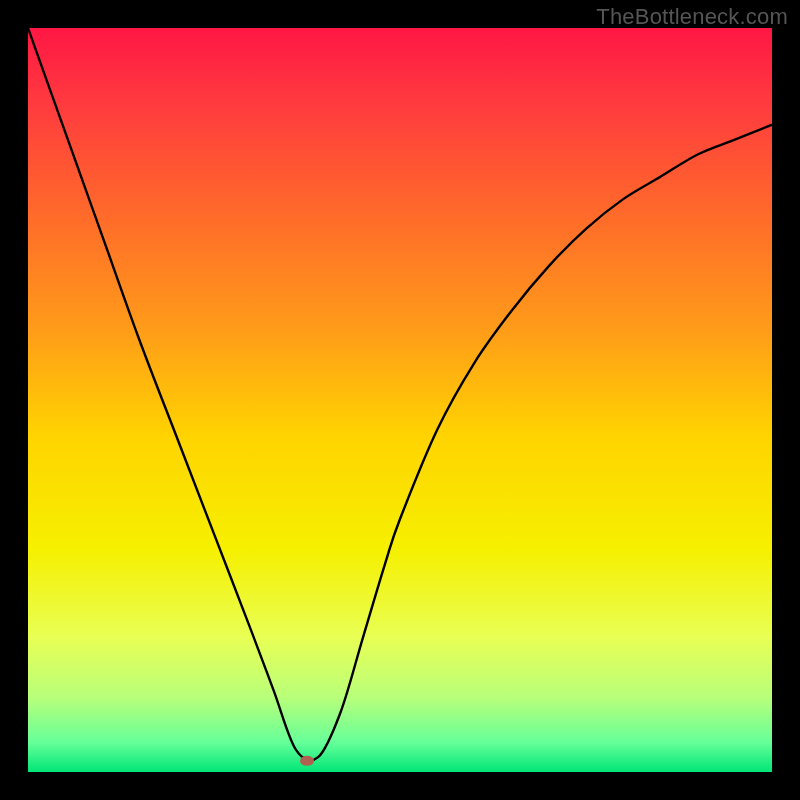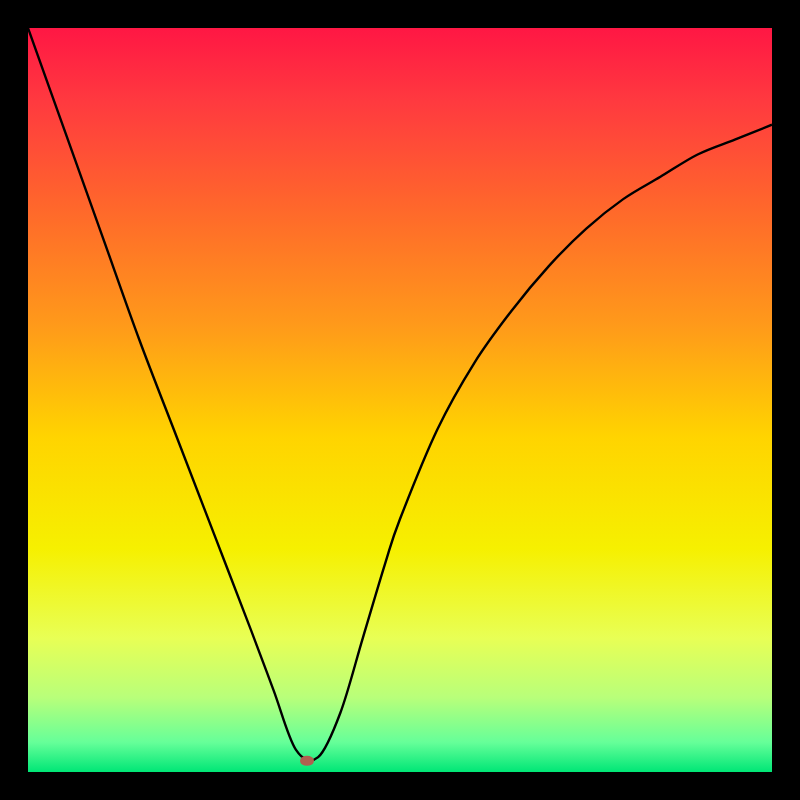--- a/index.html
+++ b/index.html
@@ -54,13 +54,14 @@
             <stop offset="90%" stop-color="#b8ff7a"></stop>
             <stop offset="96%" stop-color="#66ff99"></stop>
             <stop offset="100%" stop-color="#00e676"></stop>
           </linearGradient>
       </defs>
       <rect id="bg-rect" x="0" y="0" width="744" height="744" fill="url(#bg-grad)"></rect>
       <path id="curve-path" fill="none" stroke="#000" stroke-width="2.4" d="M 0,0 C 6.2,17.359999999999996 24.800000000000004,69.43999999999997 37.2,104.15999999999997 C 49.6,138.87999999999997 62.00000000000001,173.60000000000005 74.4,208.32000000000005 C 86.80000000000001,243.04000000000005 99.19999999999999,279 111.6,312.48 C 124,345.96000000000004 136.4,376.96 148.8,409.2 C 161.20000000000002,441.44 173.6,473.67999999999995 186,505.91999999999996 C 198.4,538.16 213.27999999999997,576.6 223.2,602.64 C 233.12,628.68 238.08,642.3199999999999 245.52,662.16 C 252.96,682 260.4,710.52 267.84,721.68 C 275.28,732.8399999999999 282.72,735.3199999999999 290.16,729.12 C 297.6,722.9200000000001 305.03999999999996,704.32 312.47999999999996,684.48 C 319.91999999999996,664.64 327.36,634.8800000000001 334.8,610.08 C 342.24,585.28 350.92,555.52 357.12,535.68 C 363.32,515.8399999999999 363.32,513.3599999999999 372,491.03999999999996 C 380.68,468.71999999999997 396.80000000000007,427.8 409.20000000000005,401.76 C 421.6,375.71999999999997 434,354.63999999999993 446.4,334.79999999999995 C 458.79999999999995,314.96 471.20000000000005,298.84000000000003 483.6,282.72 C 496,266.6 508.4,251.72 520.8,238.07999999999998 C 533.1999999999999,224.43999999999997 545.6,212.04 558,200.88 C 570.4,189.72 582.8000000000001,179.8 595.2,171.12 C 607.6,162.44 620,156.23999999999995 632.4,148.79999999999995 C 644.8,141.35999999999996 657.2,132.68 669.6,126.48000000000002 C 682,120.28000000000003 694.4,116.56000000000002 706.8,111.60000000000002 C 719.1999999999999,106.64000000000003 737.8,99.20000000000003 744,96.72000000000003"></path>
       <ellipse id="marker-dot" rx="7" ry="5" cx="279" cy="732.84" fill="#b06050"></ellipse>
     </svg>
   </div>
+  <div class="watermark">TheBottleneck.com</div>
 </div>
 
 </body></html>

